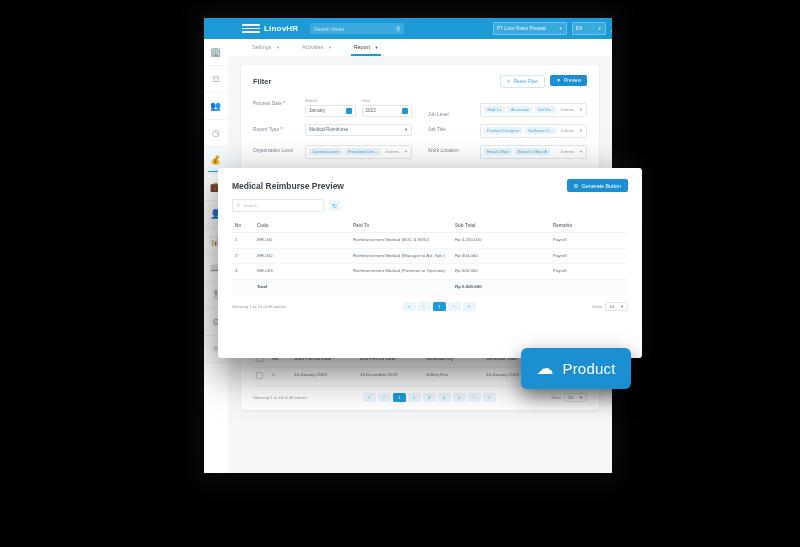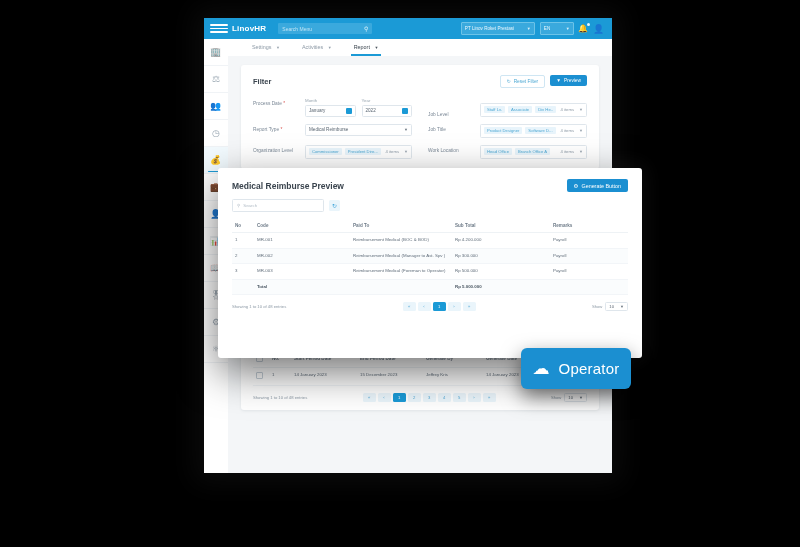--- a/index.html
+++ b/index.html
@@ -4,21 +4,21 @@
 <style>
   html,body{margin:0;padding:0;background:#000;}
   body{width:800px;height:547px;overflow:hidden;font-family:"Liberation Sans",sans-serif;-webkit-font-smoothing:antialiased;}
   .stage{position:relative;width:800px;height:547px;background:#000;}
 
   
   .app-window{position:absolute;left:204px;top:18px;width:408px;height:455px;background:#f4f6f8;
      box-shadow:0 0 26px 10px rgba(255,255,255,0.045), 0 10px 34px rgba(0,0,0,0.9);overflow:hidden;}
 
   
-  .navbar{position:absolute;left:0;top:0;width:408px;height:21px;background:#1b9ad6;display:flex;align-items:center;}
+  .navbar{position:absolute;left:0;top:0;width:408px;height:21px;background:#1b9ad6;display:flex;align-items:center;padding-left:32px;}
   .nav-burger{width:18px;margin-left:6px;color:#fff;display:flex;flex-direction:column;gap:2px;cursor:pointer;}
   .nav-burger i{display:block;height:1.5px;background:#fff;border-radius:1px;}
   .logo{margin-left:4px;font-size:8px;font-weight:bold;color:#fff;letter-spacing:.2px;}
   .nav-search{margin-left:12px;width:86px;height:11px;background:#3aa9dd;border-radius:1px;display:flex;align-items:center;
       padding:0 4px;position:relative;}
   .nav-search span{font-size:5px;color:#bfe4f5;}
   .nav-search .mag{position:absolute;right:4px;font-size:6px;color:#d9f0fa;}
   .nav-right{margin-left:auto;display:flex;align-items:center;gap:5px;padding-right:7px;}
   .nav-sel{height:11px;background:#3aa9dd;border:.5px solid #6cc3e8;border-radius:1px;display:flex;align-items:center;
       justify-content:space-between;padding:0 3px;font-size:4.6px;color:#eaf7fd;}
@@ -428,16 +428,16 @@
         <span class="sel">
             <span>10</span>
             <span class="caret">▼</span>
           </span>
       </div>
     </div>
   </div>
 
   <div class="download">
     <span class="cloud">☁</span>
-    <span class="dl-label">Operator</span>
+    <span class="dl-label">Product</span>
   </div>
 
 </div>
 
 </body></html>

